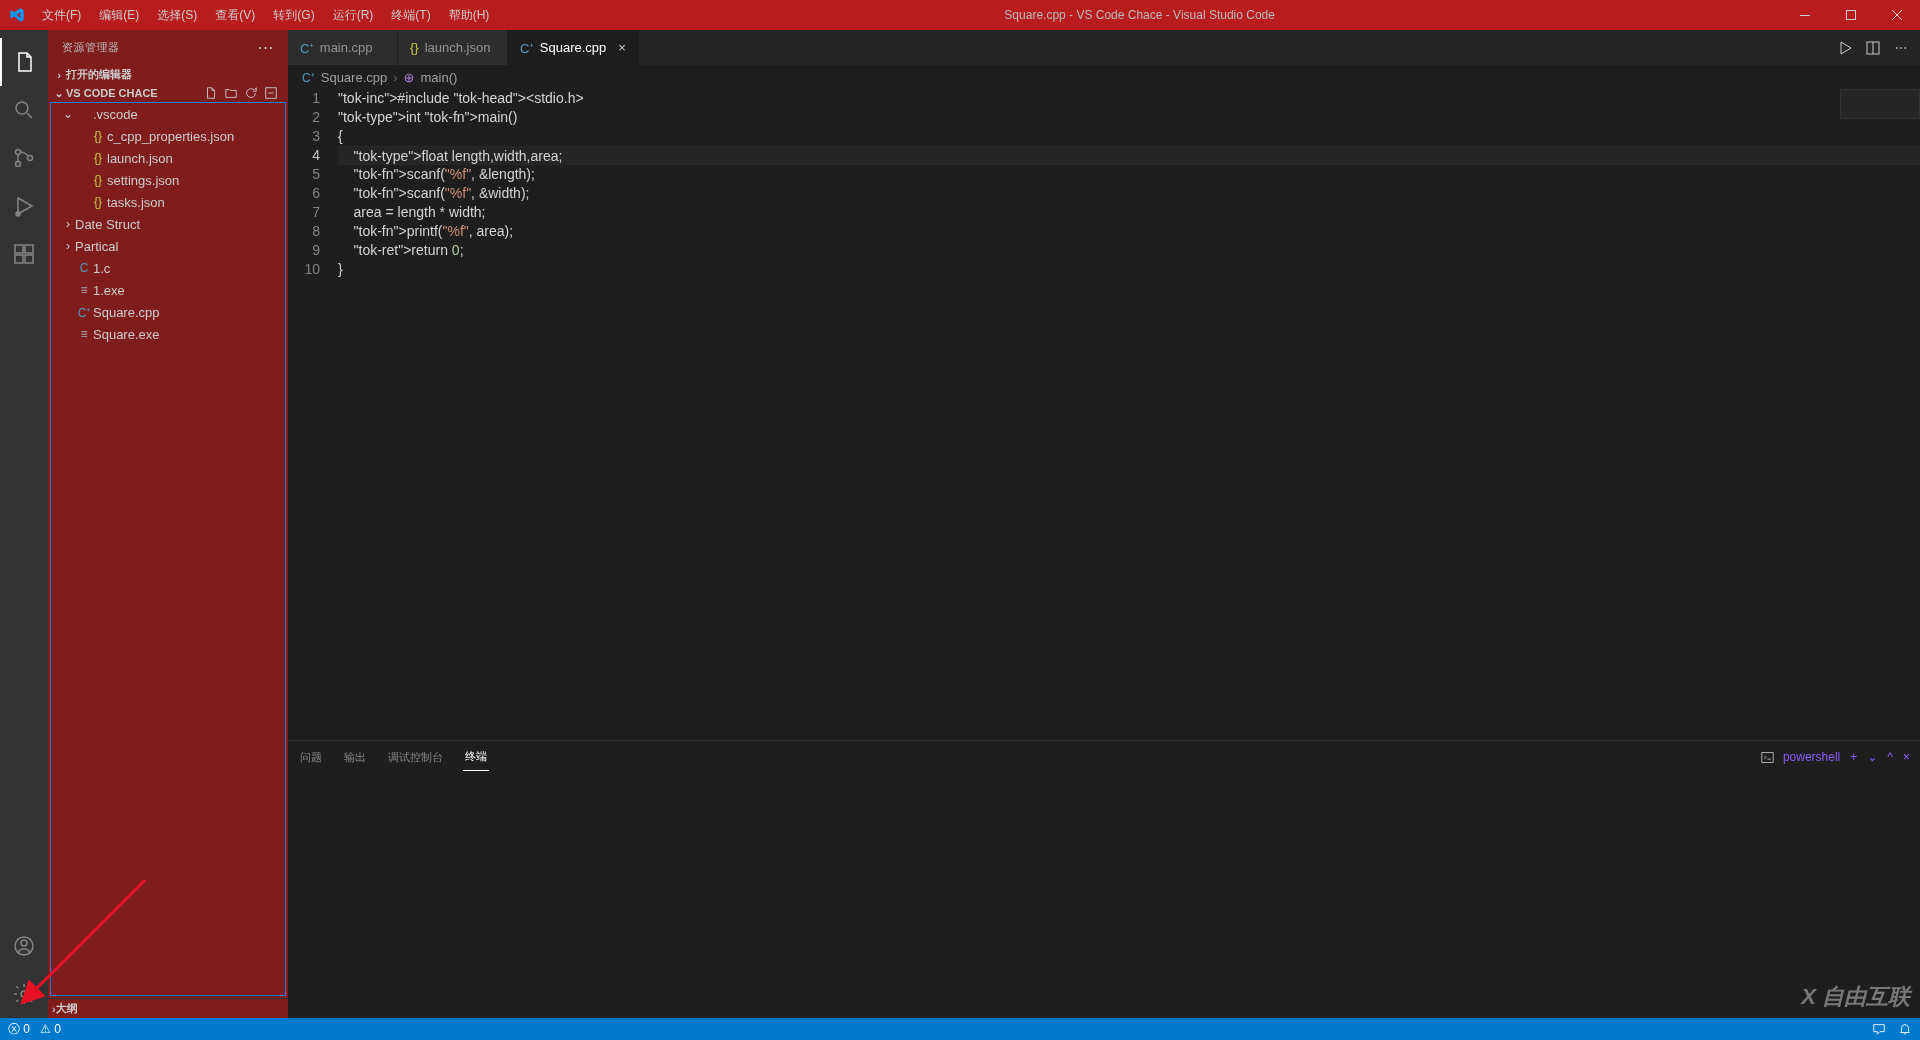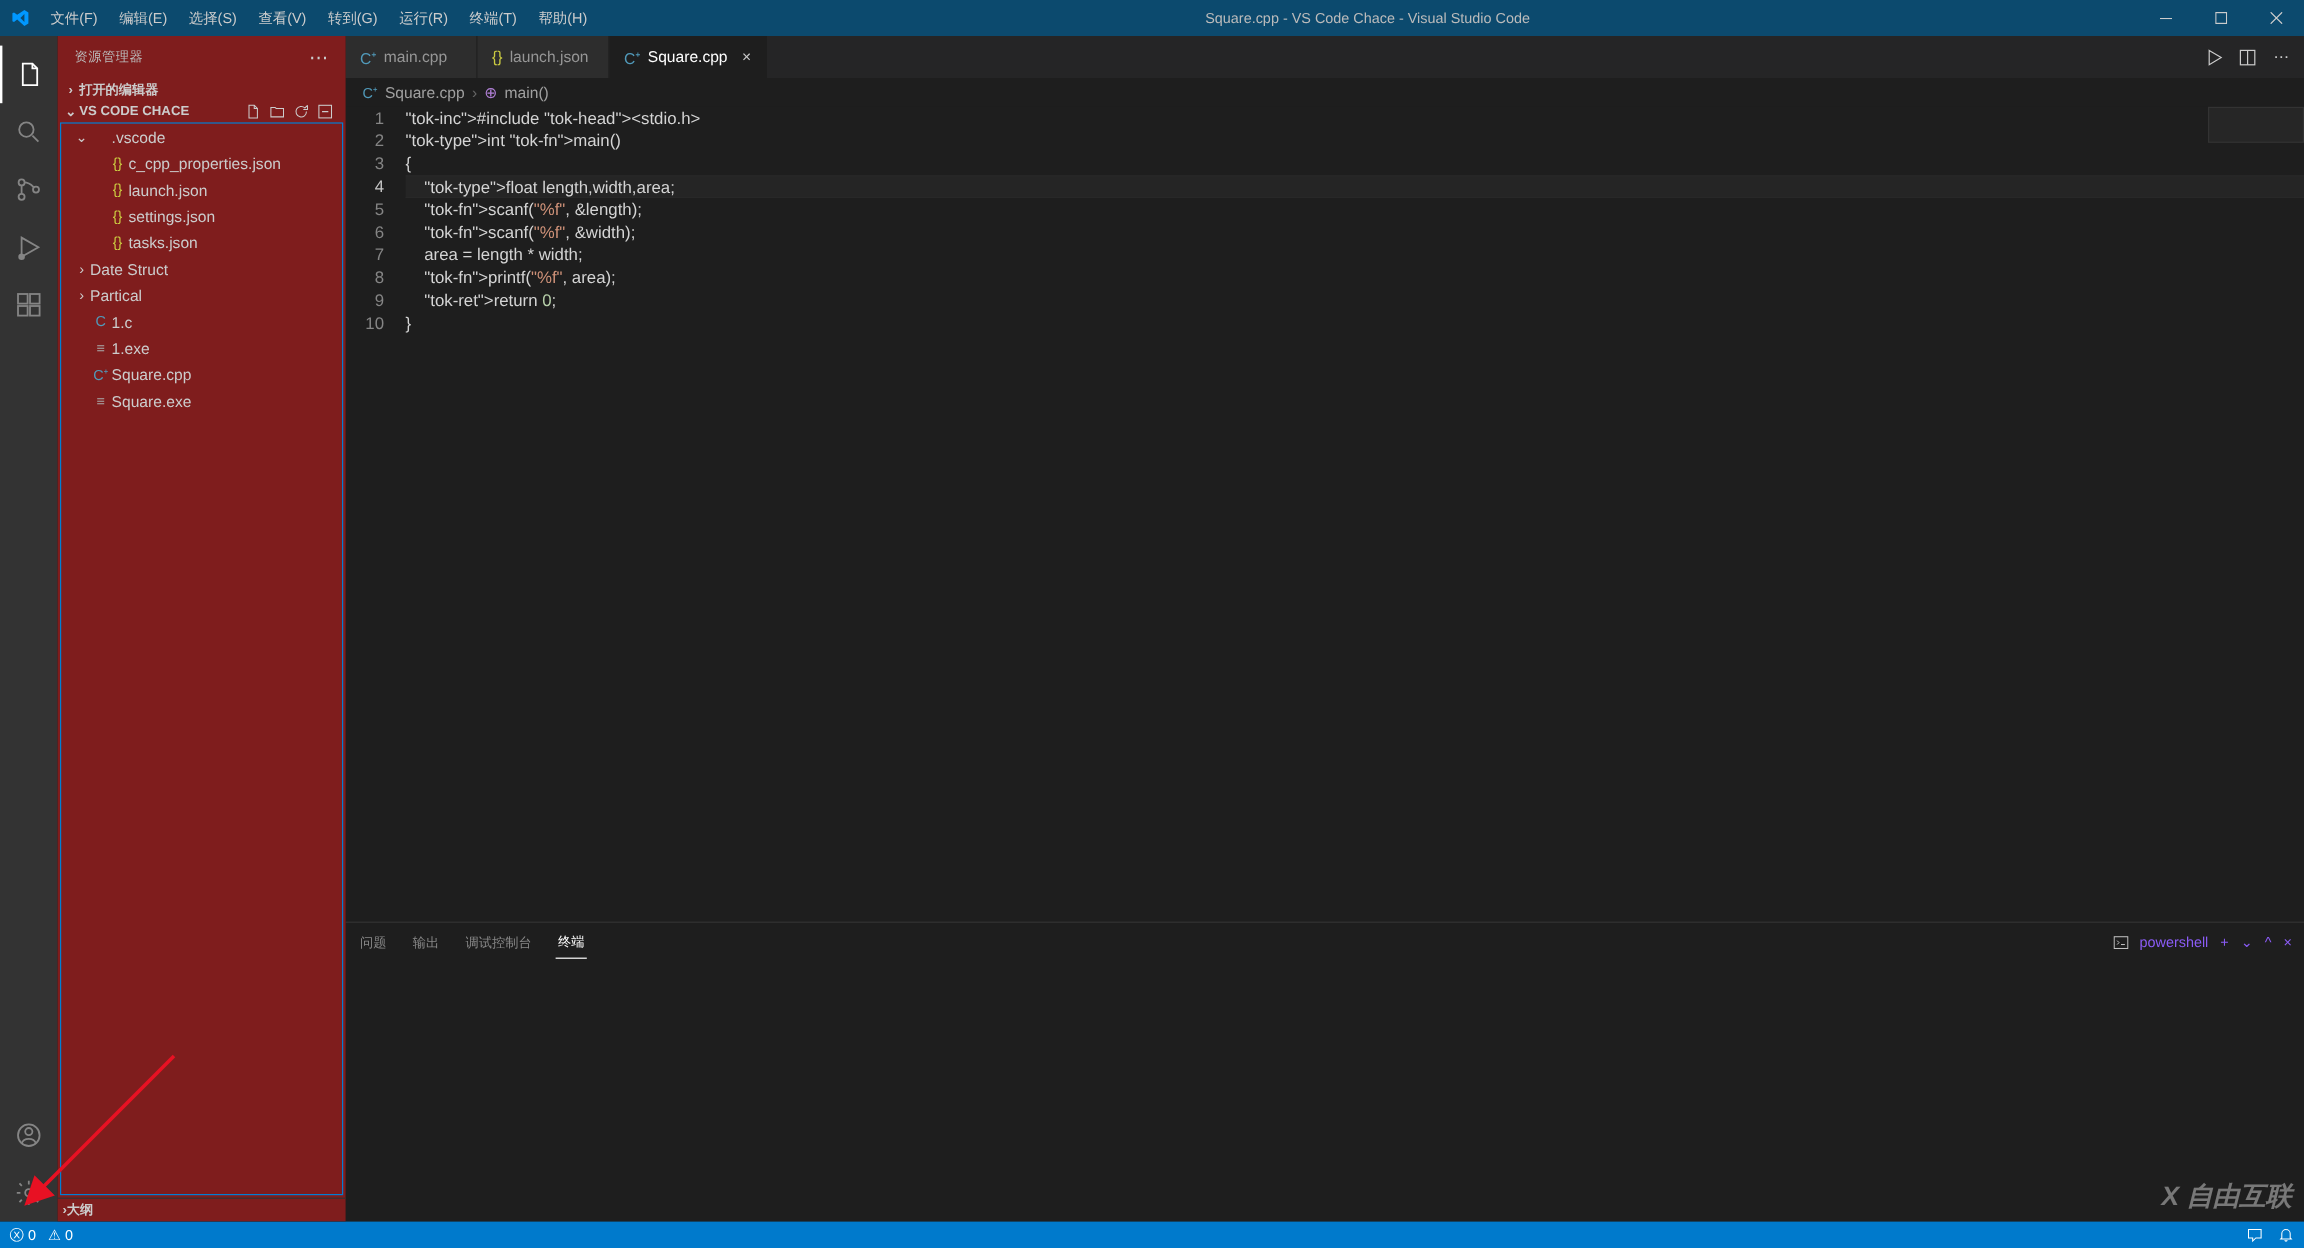--- a/index.html
+++ b/index.html
@@ -1,19 +1,19 @@
 <!DOCTYPE html>
 <html><head>
 <meta charset="utf-8">
 <style>
 * { margin: 0; padding: 0; box-sizing: border-box; font-family: "Segoe UI", "Microsoft YaHei", sans-serif; }
 body { background: #1e1e1e; color: #cccccc; font-size: 13px; width: 1920px; height: 1040px; overflow: hidden; display: flex; flex-direction: column; position: relative; }
 
 
-.titlebar { height: 30px; background: #0c4a6e; display: flex; align-items: center; padding-left: 8px; }
+.titlebar { height: 30px; background: #b91c1c; display: flex; align-items: center; padding-left: 8px; }
 .titlebar .logo { width: 18px; height: 18px; margin-right: 8px; color: #007acc; display:flex; align-items:center; justify-content:center;}
 .titlebar .menus { display: flex; gap: 2px; }
 .titlebar .menu { padding: 4px 8px; cursor: default; font-size: 12px; }
 .titlebar .title { flex: 1; text-align: center; font-size: 12px; color: #bbb; }
 .titlebar .win-controls { display: flex; }
 .win-btn { width: 46px; height: 30px; display: flex; align-items: center; justify-content: center; color: #ccc; }
 
 
 .main { flex: 1; display: flex; overflow: hidden; }
 
@@ -63,21 +63,21 @@
 .gutter .ln { height: 19px; }
 .gutter .ln.cur { color: #c6c6c6; }
 .code { flex: 1; white-space: pre; color: #d4d4d4; position: relative;}
 .code .line { height: 19px; }
 .code .line.cur { background: rgba(255,255,255,0.03); border: 1px solid #282828; border-left:none; border-right:none;}
 .tok-str { color: #ce9178; }
 .tok-num { color: #b5cea8; }
 .minimap { position:absolute; top:0; right:0; width:80px; height:30px; background: rgba(100,100,100,0.12); border:1px solid #333;}
 
 
-.panel { height: 250px; border-top: 1px solid #333; display: flex; flex-direction: column; background: #1e1e1e; }
+.panel { height: 278px; border-top: 1px solid #333; display: flex; flex-direction: column; background: #1e1e1e; }
 .panel-tabs { height: 32px; display: flex; align-items: center; padding: 0 10px; gap: 18px; font-size: 11px; }
 .ptab { color: #888; padding: 6px 2px; cursor: default; }
 .ptab.active { color: #fff; border-bottom: 1px solid #fff; }
 .panel-right { margin-left: auto; display:flex; align-items:center; gap:10px; color:#8b5cf6; font-size:12px;}
 .panel-right .icn { display:flex; align-items:center; gap:3px;}
 .terminal { flex: 1; padding: 6px 10px; font-family: Consolas, monospace; font-size: 13px; color: #ccc; line-height: 18px; white-space: pre-wrap; position: relative;}
 .speed-box { position: absolute; right: 12px; top: 70px; background: #2a2a2a; padding: 4px 8px; font-size: 12px; color: #d7ba7d; border-radius: 3px; line-height:18px;}
 .speed-box .row { display:flex; align-items:center; gap:4px;}
 
 

